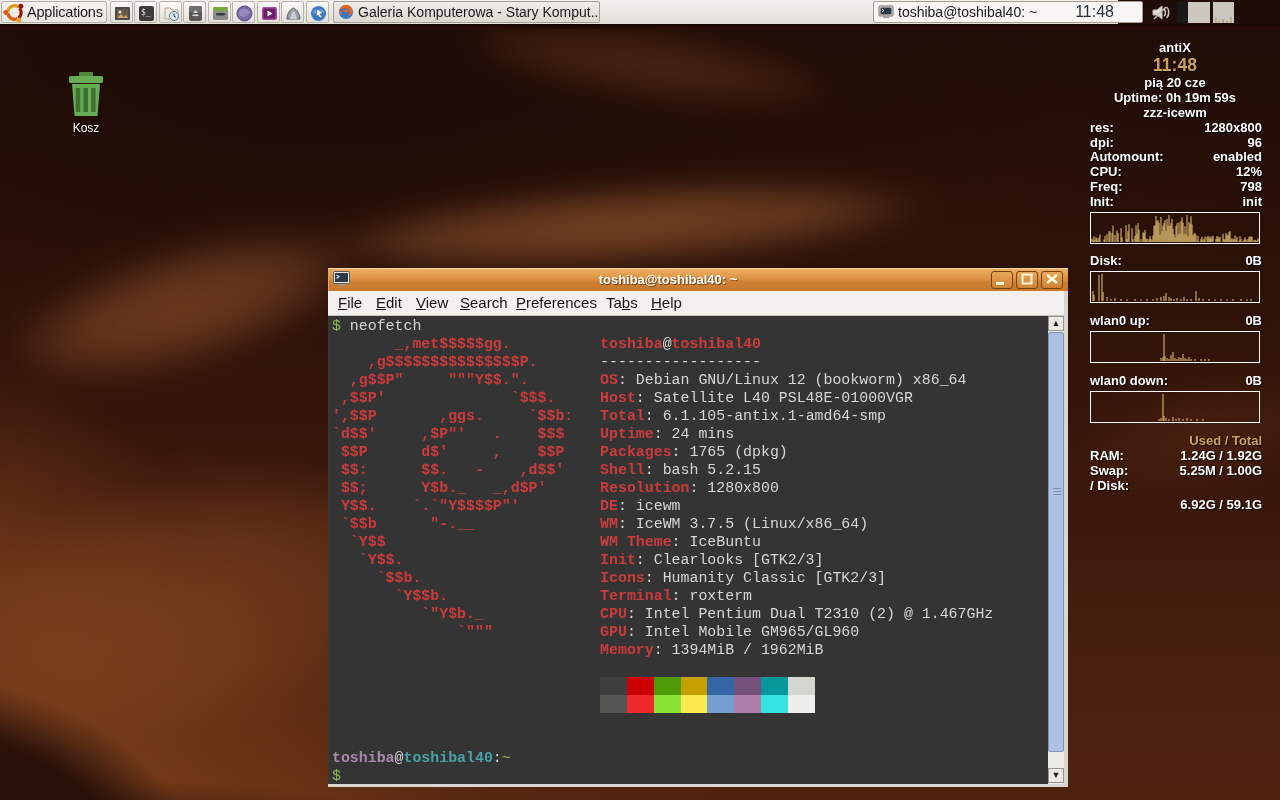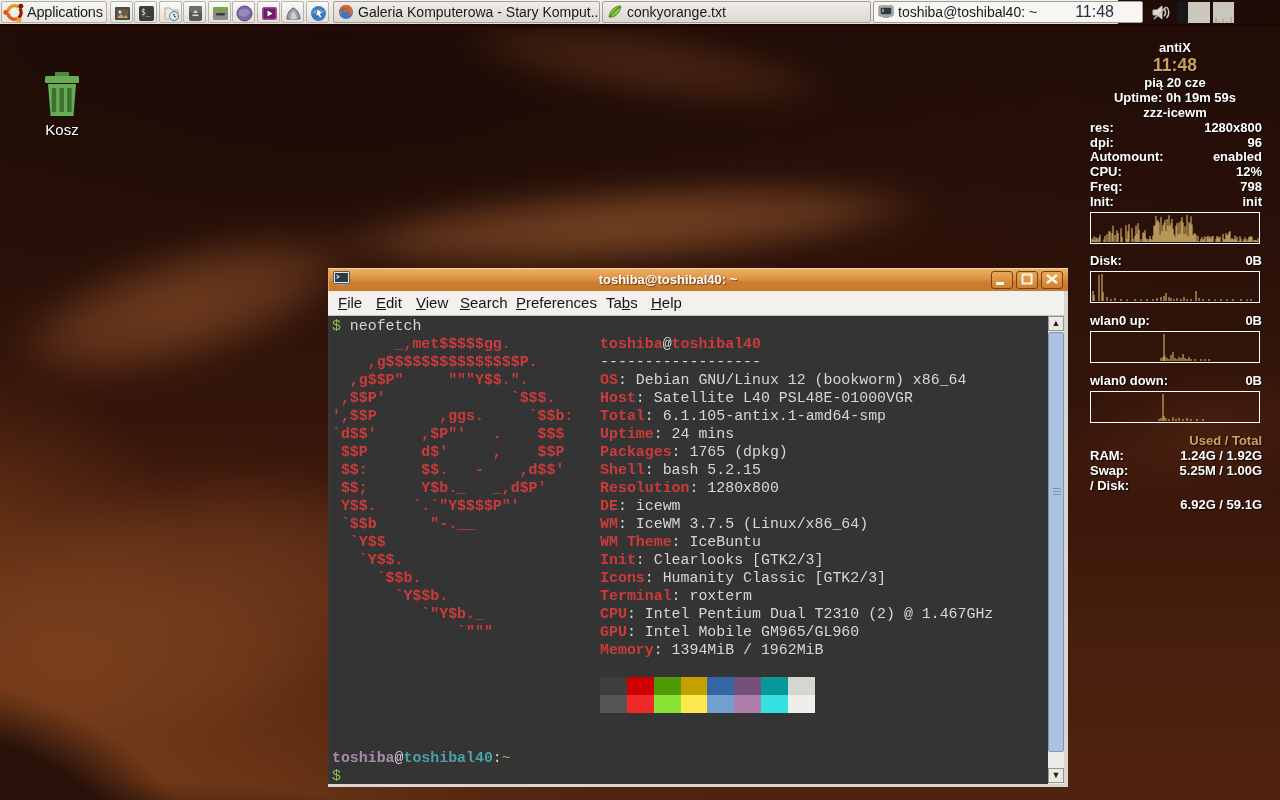--- a/index.html
+++ b/index.html
@@ -36,21 +36,21 @@
 .applabel{position:absolute;left:27px;top:4px;font-size:14.5px;letter-spacing:-0.2px;color:#1a1a1a;}
 .tbicon{position:absolute;top:1px;width:23px;height:22px;border:1px solid #b9b4ab;border-radius:2px;
  background:linear-gradient(#fbfaf8,#e3dfd8);}
 .tbicon svg{position:absolute;left:2px;top:2px;}
 .taskbtn{position:absolute;top:1px;height:22px;background:linear-gradient(#efedea,#dcd8d1);
  border:1px solid #a39e94;border-radius:2px;font-size:14px;color:#1a1a1a;line-height:21px;white-space:nowrap;overflow:hidden;}
 .taskbtn.active{background:#f7f6f4;}
 .taskbtn .ti{display:inline-block;vertical-align:-3px;margin:0 4px 0 4px;}
 .clock{position:absolute;right:4px;top:3px;font-size:16px;color:#25303c;}
 
-.dicon{position:absolute;text-align:center;color:#fff;font-size:15px;text-shadow:1px 1px 2px #000;}
+.dicon{position:absolute;text-align:center;color:#fff;font-size:12px;text-shadow:1px 1px 2px #000;margin-left:24px;}
 
 .conky{position:absolute;left:1088px;top:38px;width:174px;color:#fff;font-weight:bold;font-size:13px;
  text-shadow:1px 1px 1px rgba(0,0,0,.85);}
 .conky .c{position:absolute;width:174px;text-align:center;}
 .conky .l{position:absolute;left:2px;}
 .conky .r{position:absolute;right:0px;text-align:right;}
 .conky .gold{color:#c9a35e;}
 .conky svg{position:absolute;left:2px;}
 
 .win{position:absolute;left:328px;top:268px;width:740px;height:519px;background:#3a3632;}
@@ -159,24 +159,20 @@
           <circle cx="9.5" cy="9.5" r="7.5" fill="#3c78c8"></circle>
           <path d="M3 8c4-4 9-4 13 0-4 3-9 3-13 0z" fill="#6aa0dc"></path>
           <path d="M8 5l6 4-3 1 2 3-2 1-2-3-2 2z" fill="#fff" stroke="#23436a" stroke-width=".5"></path>
         </svg>
       </div>
   <div class="taskbtn" style="left:333px;width:267px"><span class="ti"><svg width="16" height="16" viewBox="0 0 16 16">
             <circle cx="8" cy="8" r="7" fill="#3a77c2"></circle>
             <path d="M8 4.5c3 .5 4.5 3 4 6.5 1.5-1.5 2.5-3 2.3-5C13.8 3 11 1 8 1 4.5 1 1.6 3.6 1.1 7c1.5-2 4-3 6.9-2.5z" fill="#e8641e"></path>
             <path d="M1.1 7c.5 2 1.5 3.5 3.4 4.5C3 9.5 3.4 7 5 6c2-1.2 5-.5 6 1.5.8 1.8 0 4-1 5 2-.4 3.5-1.5 4-3.5z" fill="#e8641e" opacity=".85"></path>
           </svg></span>Galeria Komputerowa - Stary Komput...</div>
-  <div class="taskbtn" style="left:602px;width:269px"><span class="ti"><svg width="16" height="16" viewBox="0 0 16 16">
-            <path d="M2 13C3 6 8 2 14 2c-1 6-5 11-10 11z" fill="#8ac83c" stroke="#4e8a1e"></path>
-            <path d="M3 13C6 8 9 5 13 3" stroke="#3c6e14" fill="none"></path>
-          </svg></span>conkyorange.txt</div>
   <div class="taskbtn active" style="left:873px;width:270px"><span class="ti"><svg width="16" height="16" viewBox="0 0 16 16">
             <rect x="1" y="2" width="14" height="10" rx="1" fill="#e8e6e0" stroke="#6a6a68"></rect>
             <rect x="2.5" y="3.5" width="11" height="7" fill="#2d3a46"></rect>
             <path d="M4 5l2 1.5L4 8" stroke="#cfe0ea" fill="none"></path>
             <rect x="5" y="12.5" width="6" height="1.5" fill="#9a9a98"></rect>
           </svg></span>toshiba@toshibal40: ~</div>
   <svg style="position:absolute;left:1150px;top:3px" width="22" height="19" viewBox="0 0 22 19">
         <path d="M3 7h4l5-4v13l-5-4H3z" fill="#dedbd4" stroke="#c2beb4"></path>
         <path d="M14 6c2 1.5 2 5.5 0 7M16.5 4c3 2.5 3 8.5 0 11" stroke="#cdc8bf" fill="none" stroke-width="1.6"></path>
         <path d="M4 16L16 4" stroke="#c8c4bb" stroke-width="1.4"></path>

